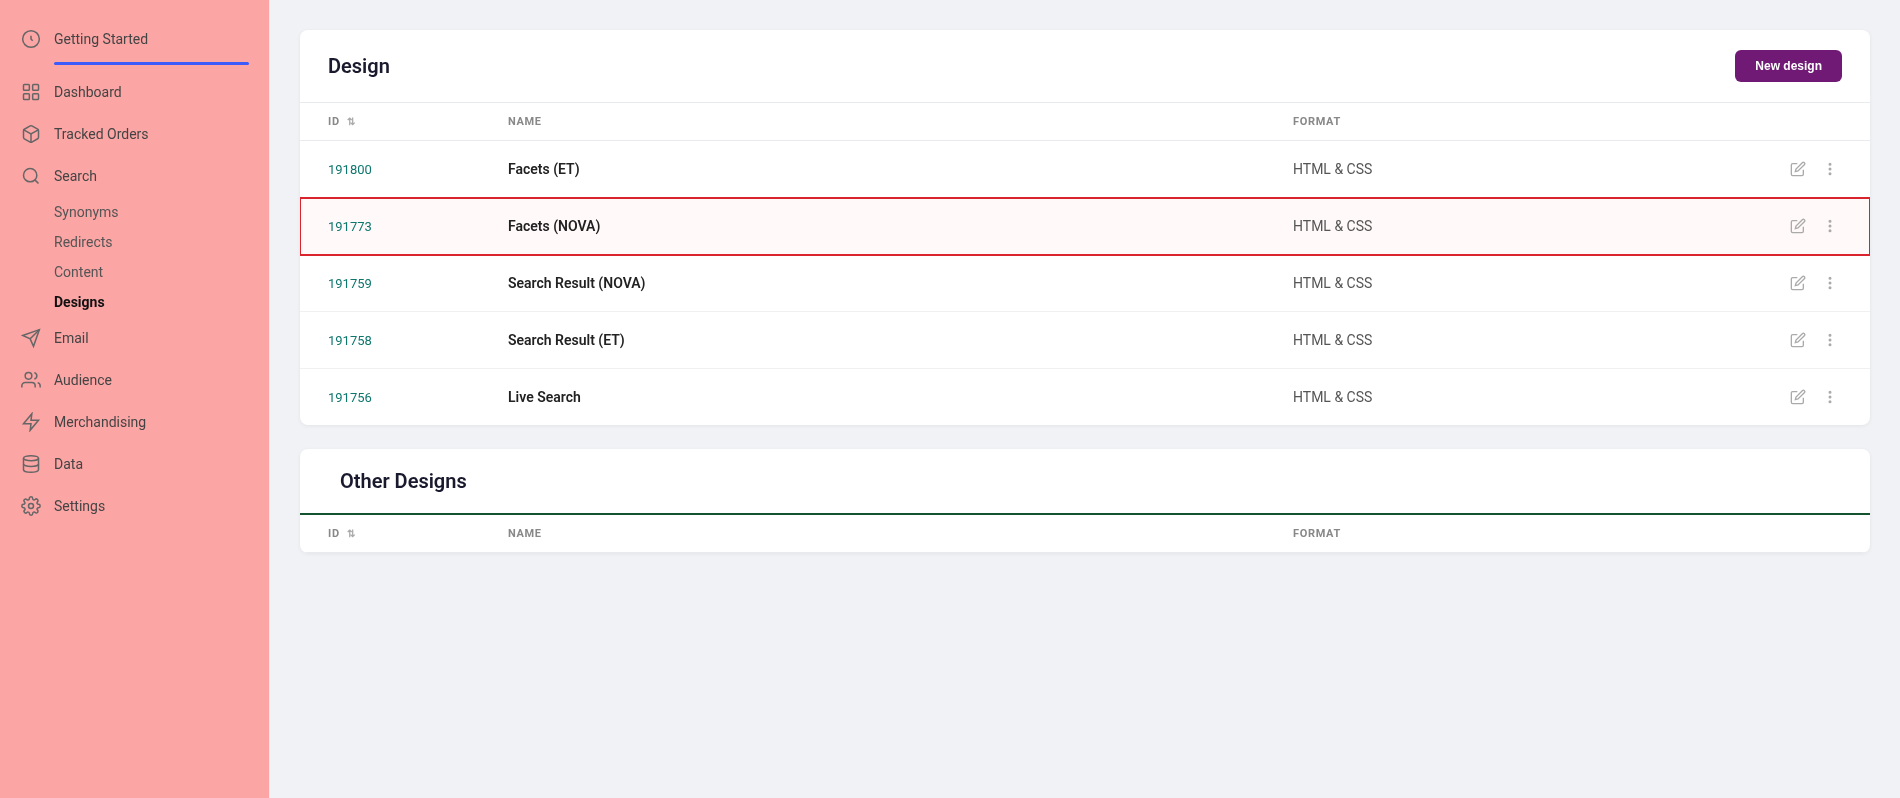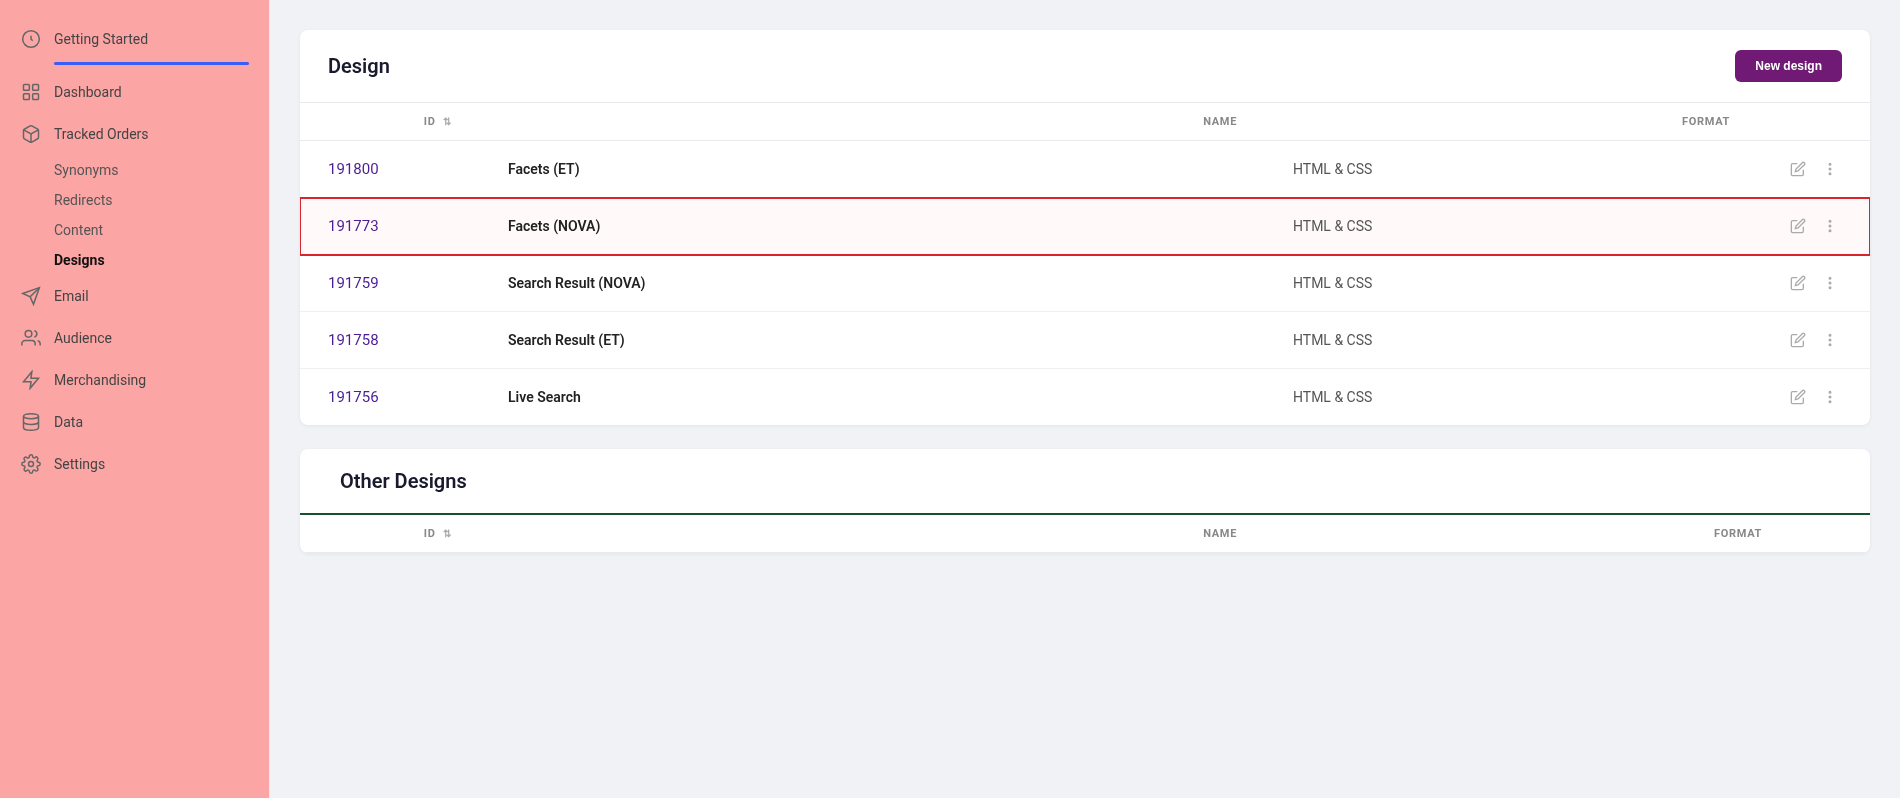--- a/index.html
+++ b/index.html
@@ -109,21 +109,21 @@
       width: 100%;
       border-collapse: collapse;
     }
 
     .design-table thead tr {
       border-bottom: 1px solid #e8eaed;
     }
 
     .design-table th {
       padding: 12px 28px;
-      text-align: right;
+      text-align: left;
       font-size: 11px;
       font-weight: 700;
       color: #888;
       letter-spacing: 0.06em;
       text-transform: uppercase;
     }
 
     .design-table th.col-id { width: 180px; }
     .design-table th.col-name { width: 50%; }
     .design-table th.col-format { }
@@ -135,22 +135,22 @@
     }
     .design-table tbody tr:last-child { border-bottom: none; }
 
     .design-table td {
       padding: 16px 28px;
       font-size: 14px;
       color: #333;
     }
 
     .design-table td.td-id {
-      color: #4c1d95;
-      font-size: 15px;
+      color: #0f766e;
+      font-size: 13px;
     }
 
     .design-table td.td-name {
       font-weight: 600;
       color: #222;
     }
 
     .design-table td.td-format {
       color: #555;
     }
@@ -232,20 +232,29 @@
     <span class="sidebar-icon">
       <svg width="20" height="20" viewBox="0 0 24 24" fill="none" stroke="currentColor" stroke-width="1.8">
         <path d="M21 16V8a2 2 0 00-1-1.73L13 2.27a2 2 0 00-2 0L4 6.27A2 2 0 003 8v8a2 2 0 001 1.73l7 4a2 2 0 002 0l7-4A2 2 0 0021 16z"></path>
         <polyline points="3.27 6.96 12 12.01 20.73 6.96"></polyline>
         <line x1="12" y1="22.08" x2="12" y2="12"></line>
       </svg>
     </span>
     <span>Tracked Orders</span>
   </div>
 
+  <div class="sidebar-item">
+    <span class="sidebar-icon">
+      <svg width="20" height="20" viewBox="0 0 24 24" fill="none" stroke="currentColor" stroke-width="1.8">
+        <circle cx="11" cy="11" r="8"></circle>
+        <line x1="21" y1="21" x2="16.65" y2="16.65"></line>
+      </svg>
+    </span>
+    <span>Search</span>
+  </div>
 
   <div class="sidebar-sub-item">
     <span>Synonyms</span>
   </div>
   <div class="sidebar-sub-item">
     <span>Redirects</span>
   </div>
   <div class="sidebar-sub-item">
     <span>Content</span>
   </div>

